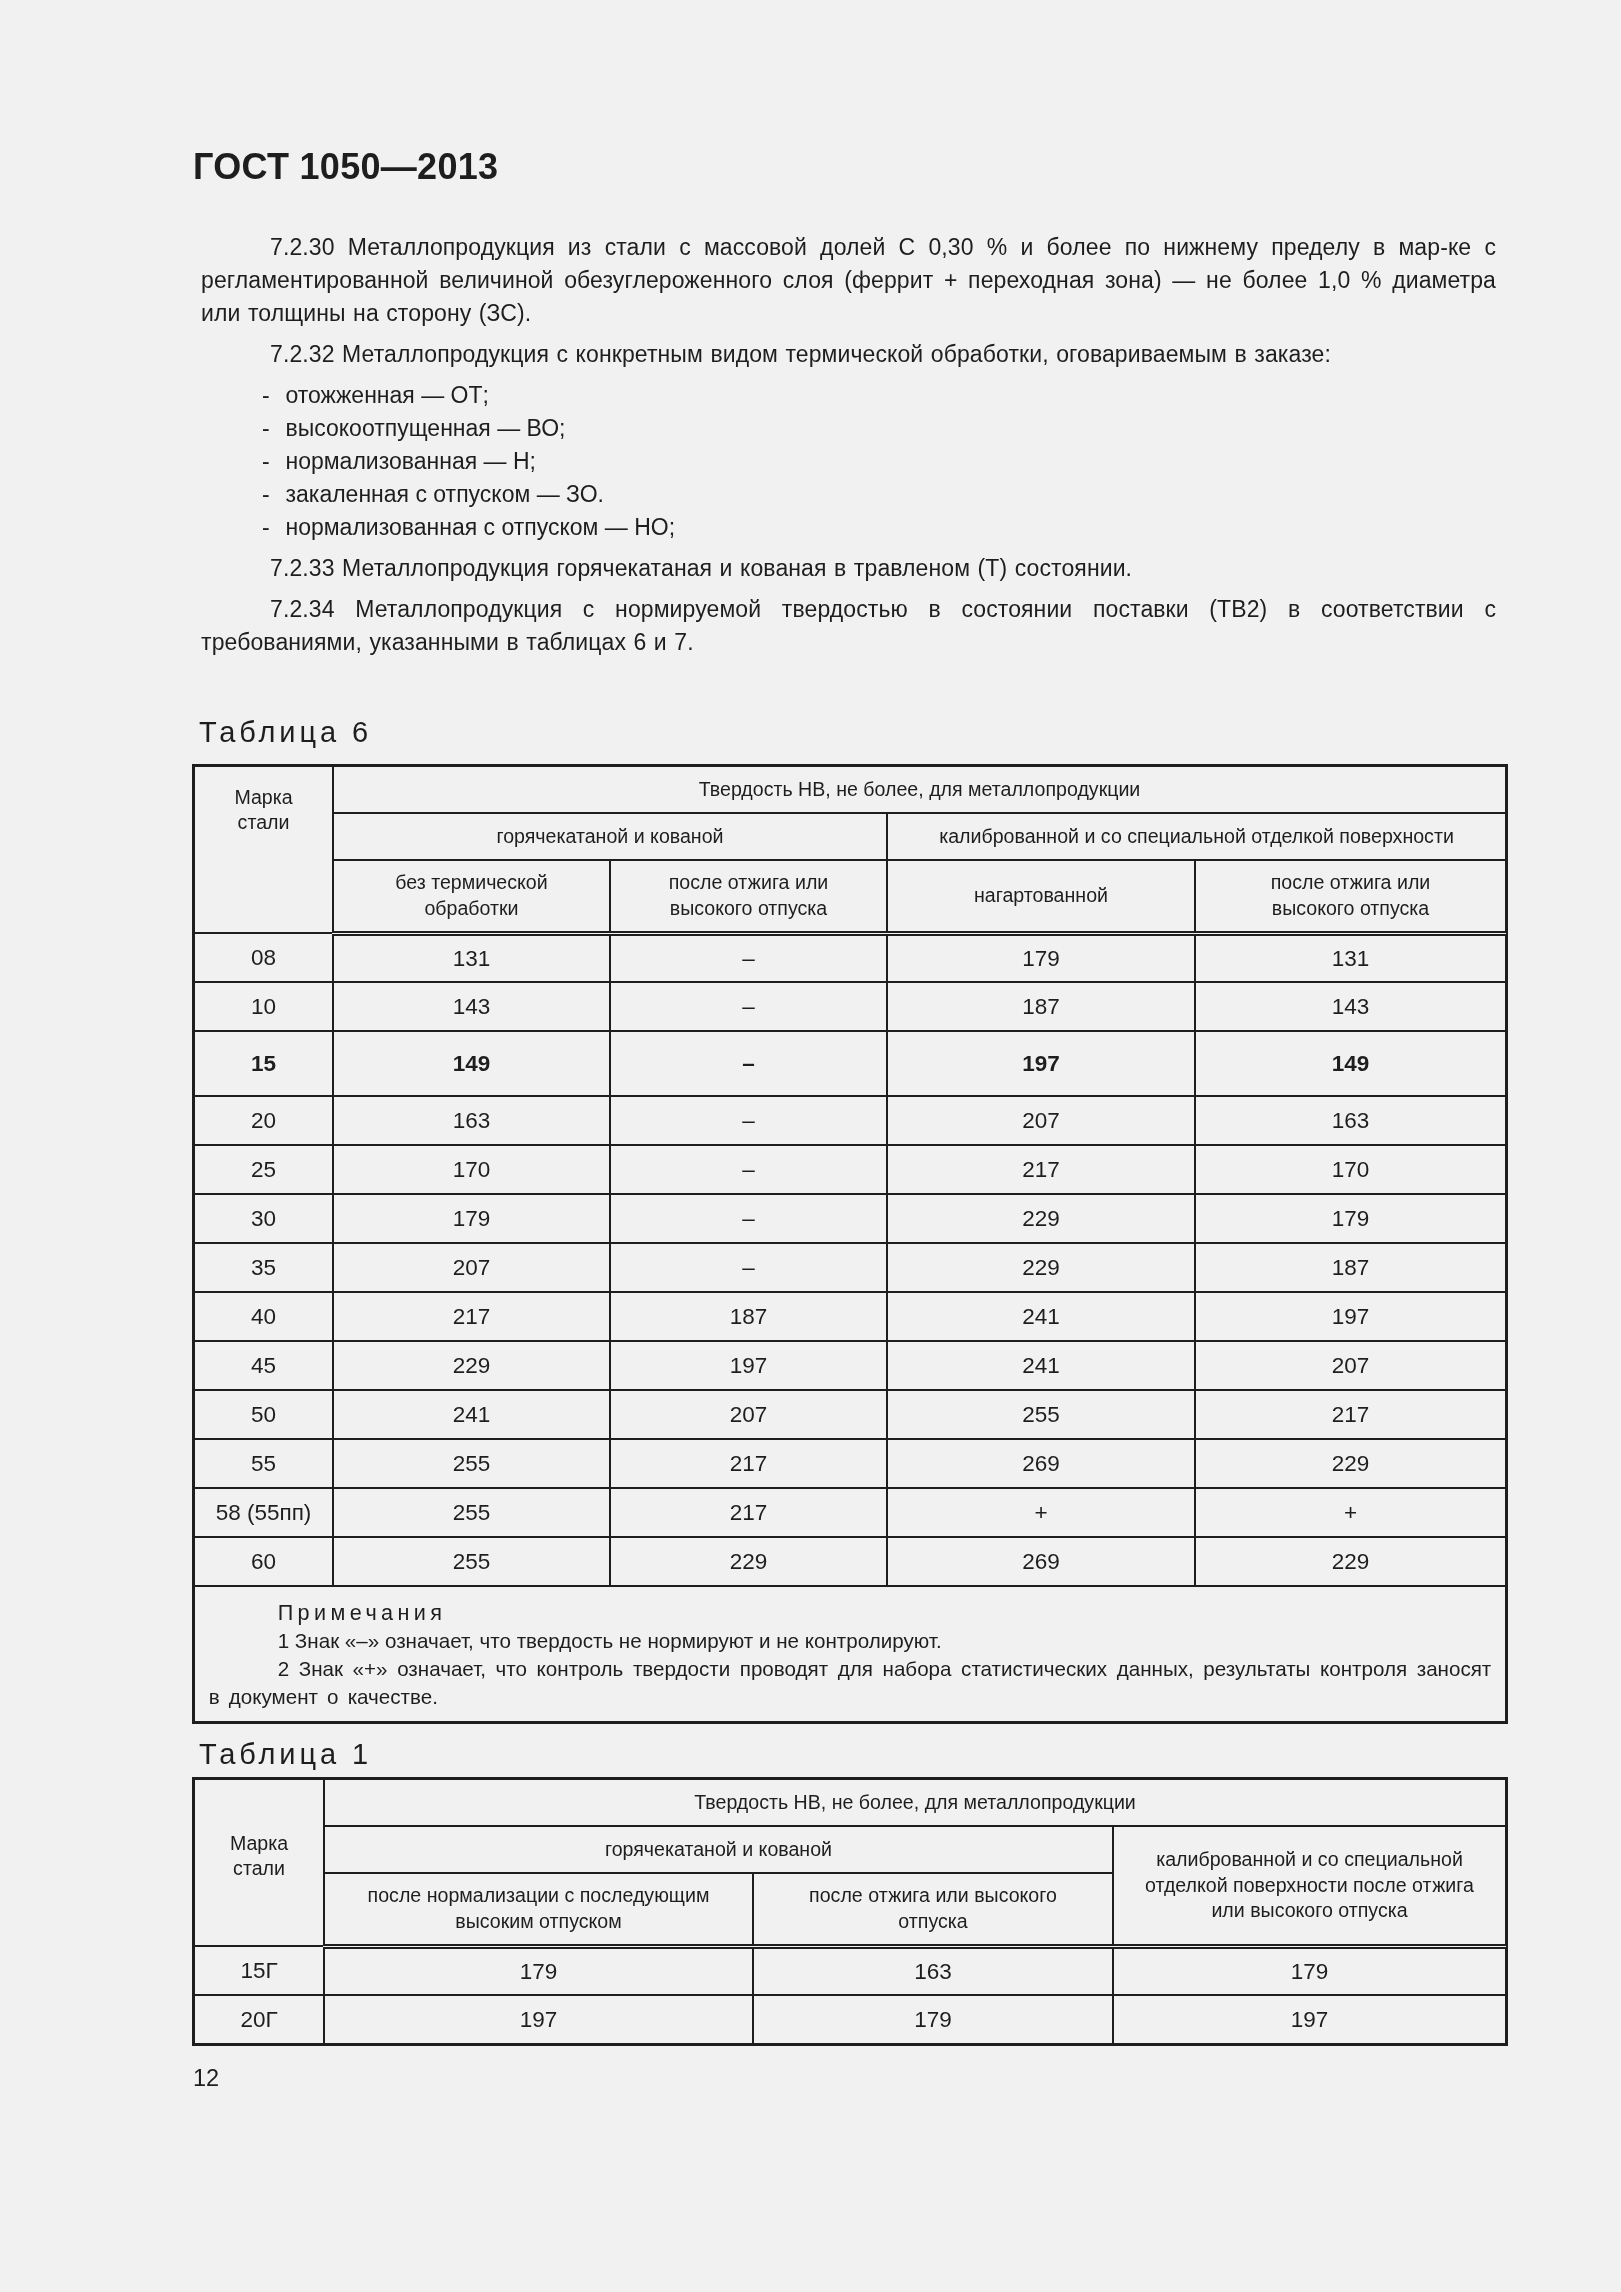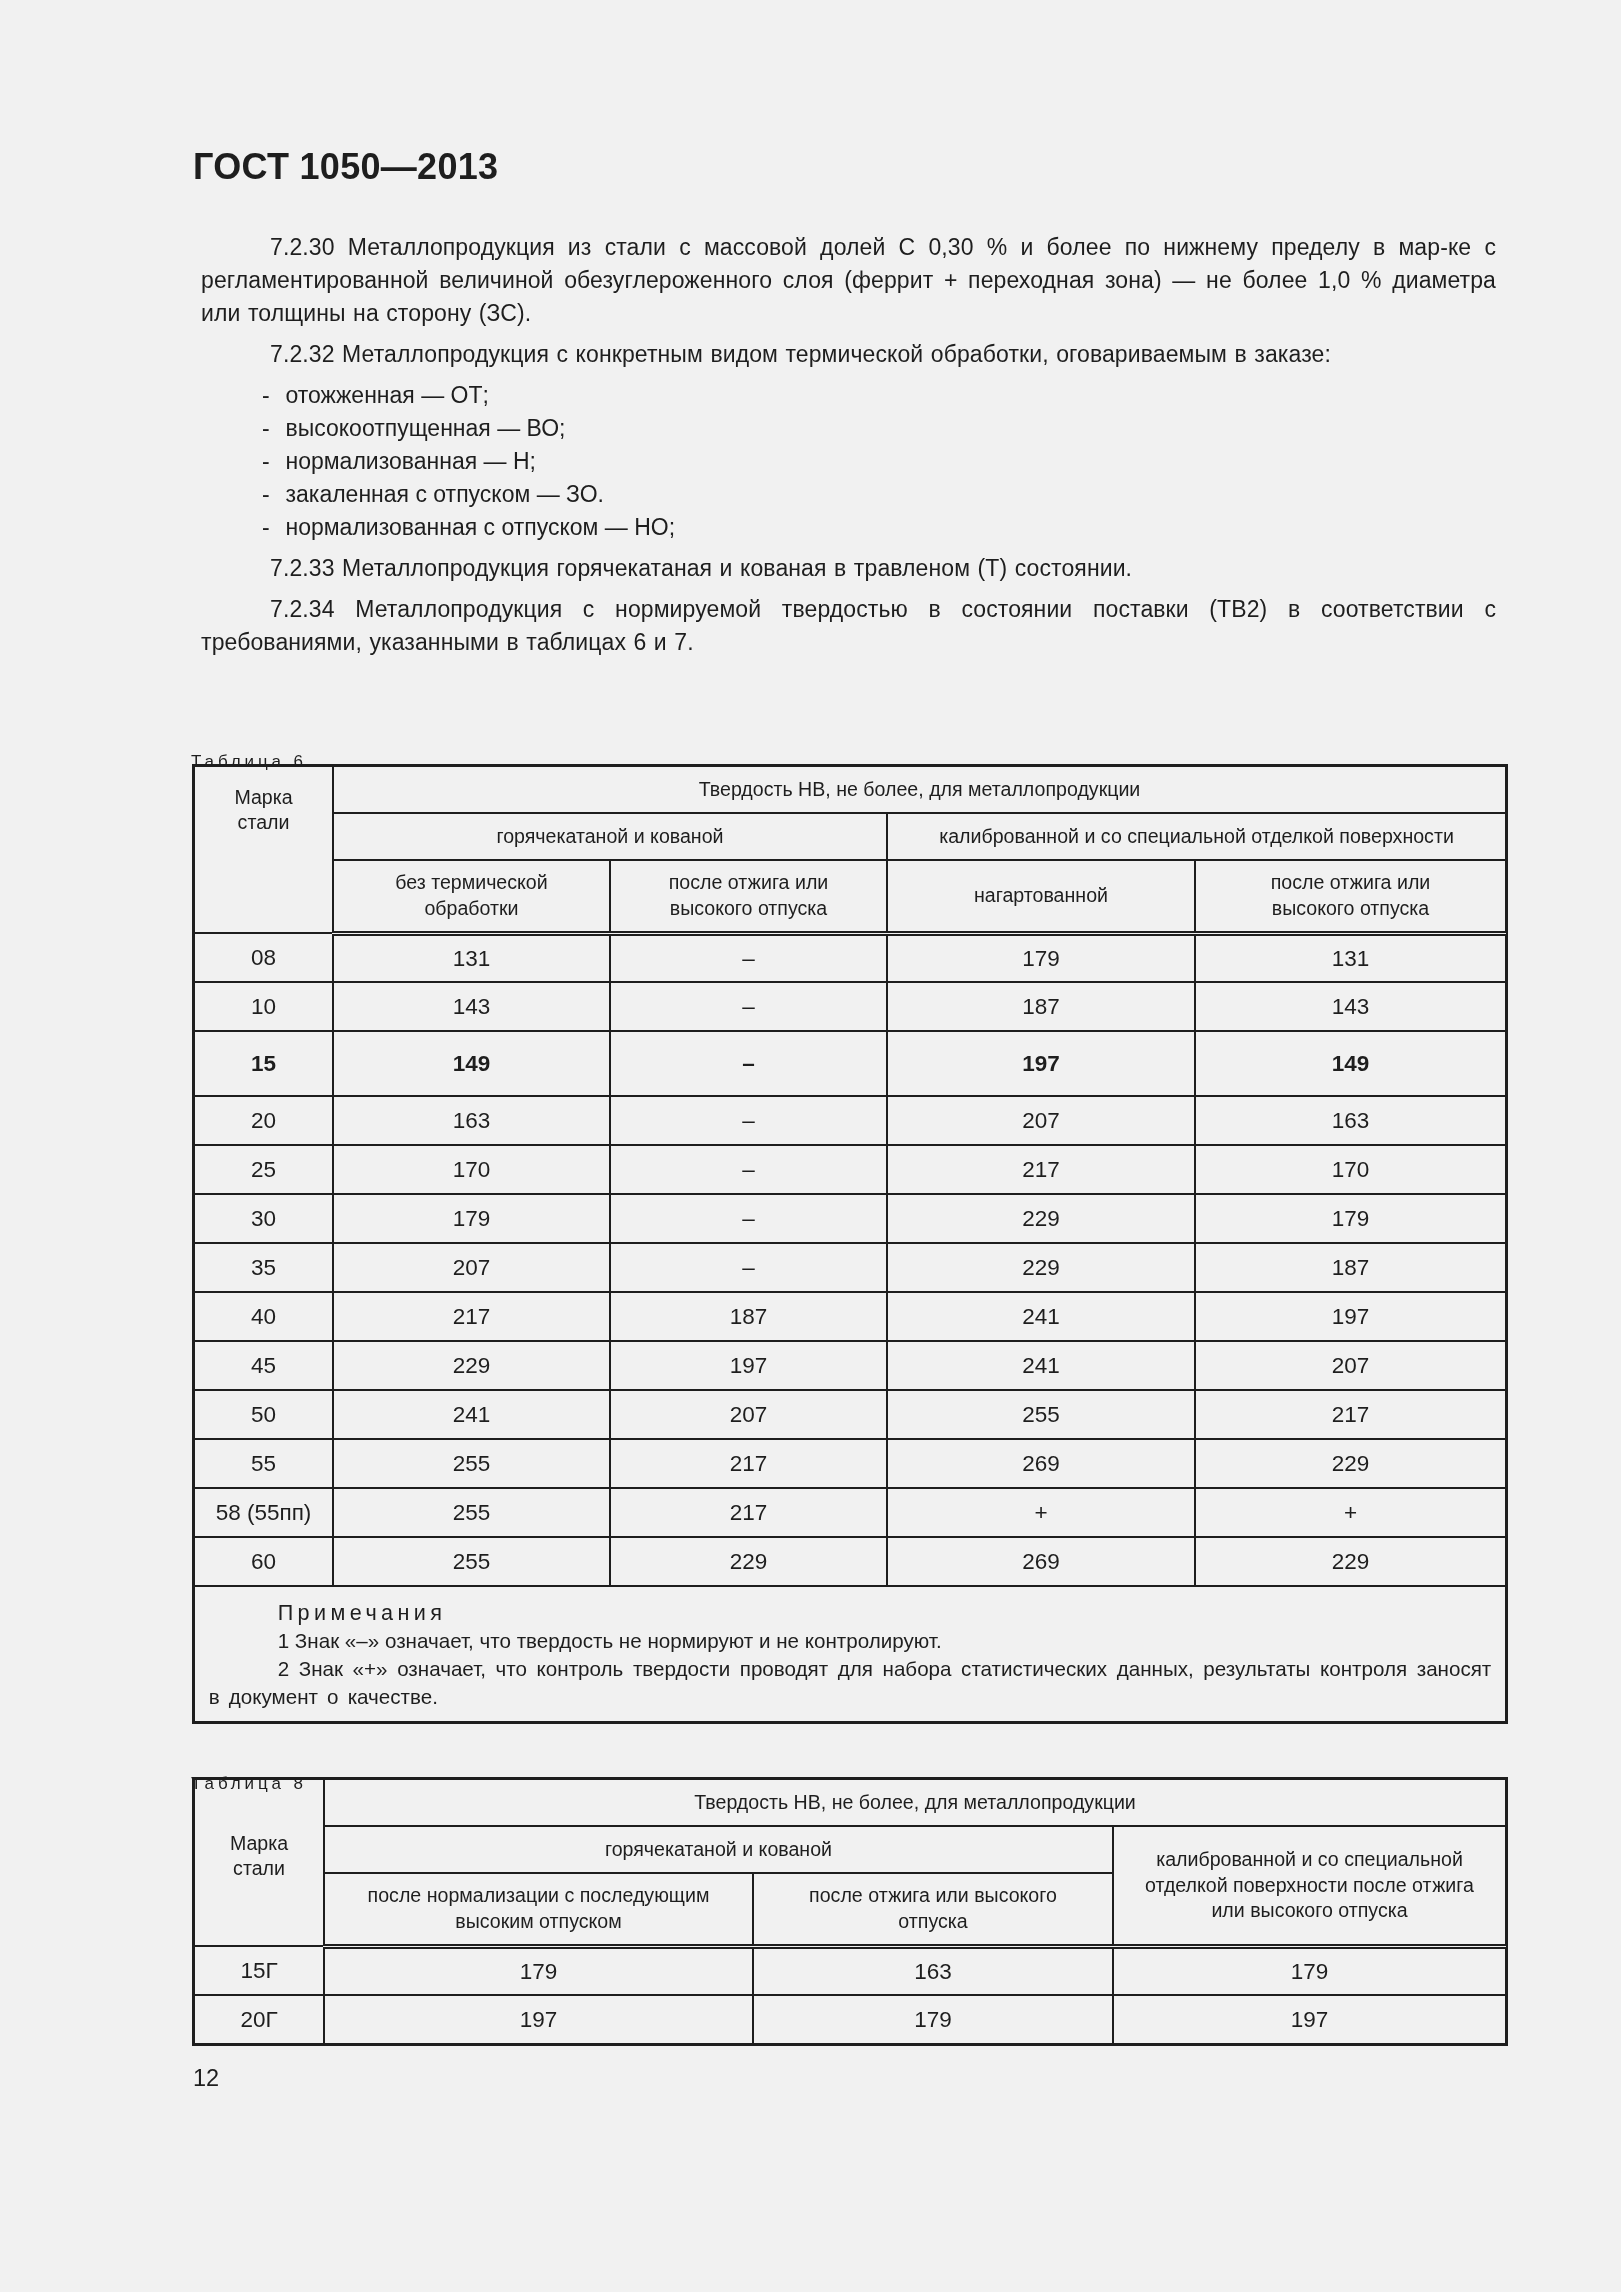--- a/index.html
+++ b/index.html
@@ -12,21 +12,21 @@
     font-weight: bold; font-size: 36px; letter-spacing: 0.3px;
   }
   .body-text {
     position: absolute; left: 193px; top: 223px; width: 1311px;
     font-size: 23px; line-height: 33px;
   }
   .para { text-align: justify; text-align-last: left; text-indent: 69px; margin: 8px; letter-spacing: 0.1px; word-spacing: 1px; }
   .list-item { margin: 0; padding-left: 69px; }
   .list-item .dash { display: inline-block; width: 23.5px; }
   .tbl-label {
-    position: absolute; left: 191px; font-size: 17px; letter-spacing: 3.9px; margin-top: 36px;
+    position: absolute; left: 199px; font-size: 29px; letter-spacing: 3.9px;
   }
   table.t {
     position: absolute; left: 193px; border-collapse: collapse;
     table-layout: fixed; font-size: 20px;
   }
   table.t td {
     border: 2px solid #1e1e1e; text-align: center; vertical-align: middle;
     padding: 0; line-height: 25.5px;
   }
   table.t td.h { font-size: 19.6px; }
@@ -188,21 +188,21 @@
       <tr>
     <td class="notes" colspan="5">
       <div class="notes-title">Примечания</div>
       <div class="note">1 Знак «–» означает, что твердость не нормируют и не контролируют.</div>
       <div class="note note2">2 Знак «+» означает, что контроль твердости проводят для набора статистических данных, результаты контроля заносят в документ о качестве.</div>
     </td>
   </tr>
 </tbody>
   </table>
 
-<div class="tbl-label" style="top:1738px;">Таблица 8</div>
+<div class="tbl-label" style="top:1738px;">Таблица 1</div>
 
 <table class="t outer" id="t7" style="top:1778px; width:1312px;">
   <colgroup>
     <col style="width:130px">
       <col style="width:429px">
       <col style="width:360px">
       <col style="width:393px">
   </colgroup>
   <tbody>
       <tr style="height:47px">

